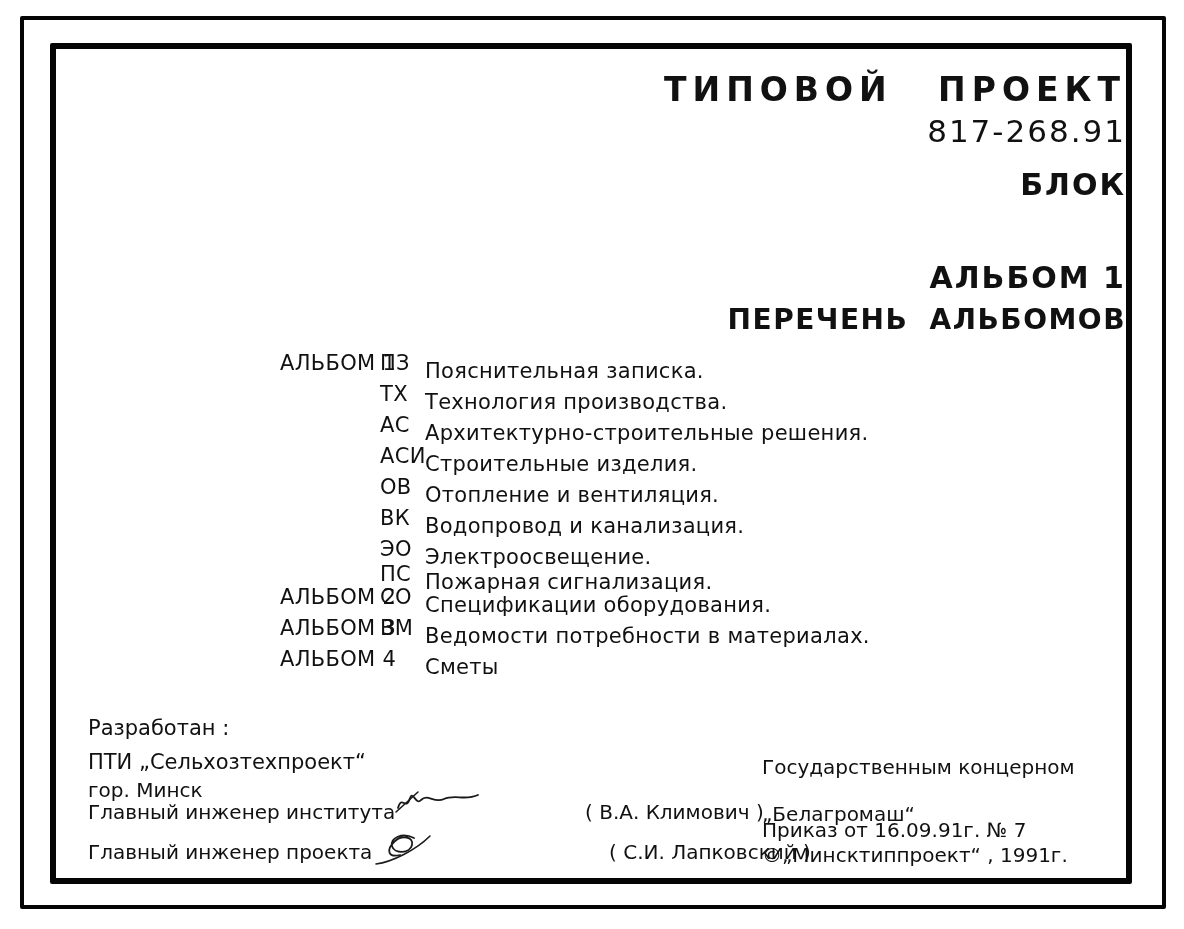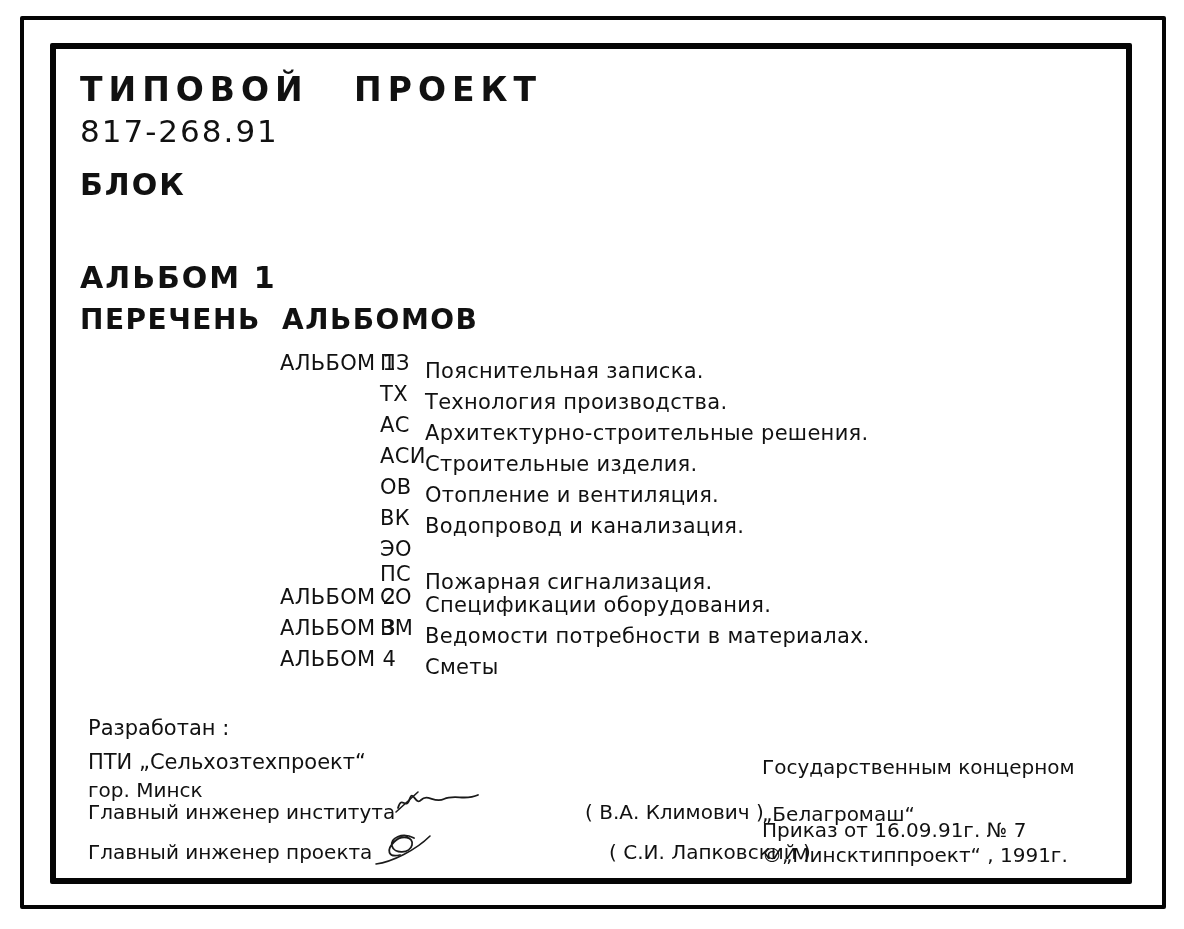--- a/index.html
+++ b/index.html
@@ -33,22 +33,21 @@
     width: 1082px;
     height: 841px;
     border: 6px solid #050505;
     box-sizing: border-box;
     border-radius: 2px;
   }
   .abs { position: absolute; white-space: nowrap; }
   .centered {
     left: 56px;
     width: 1070px;
-    text-align: left;
-    margin-left: 24px;
+    text-align: right;
   }
   .doc-type {
     top: 70px;
     font-size: 33px;
     font-weight: bold;
     letter-spacing: 6px;
     word-spacing: 28px;
   }
   .doc-number {
     top: 113px;
@@ -166,20 +165,21 @@
       <span class="col-title">Отопление и вентиляция.</span>
     </div>
     <div class="album-row">
       <span class="col-album"></span>
       <span class="col-code">ВК</span>
       <span class="col-title">Водопровод и канализация.</span>
     </div>
     <div class="album-row h25">
       <span class="col-album"></span>
       <span class="col-code">ЭО</span>
+      <span class="col-title">Электроосвещение.</span>
     </div>
     <div class="album-row h23">
       <span class="col-album"></span>
       <span class="col-code">ПС</span>
       <span class="col-title">Пожарная сигнализация.</span>
     </div>
     <div class="album-row">
       <span class="col-album">АЛЬБОМ 2</span>
       <span class="col-code">СО</span>
       <span class="col-title">Спецификации оборудования.</span>

